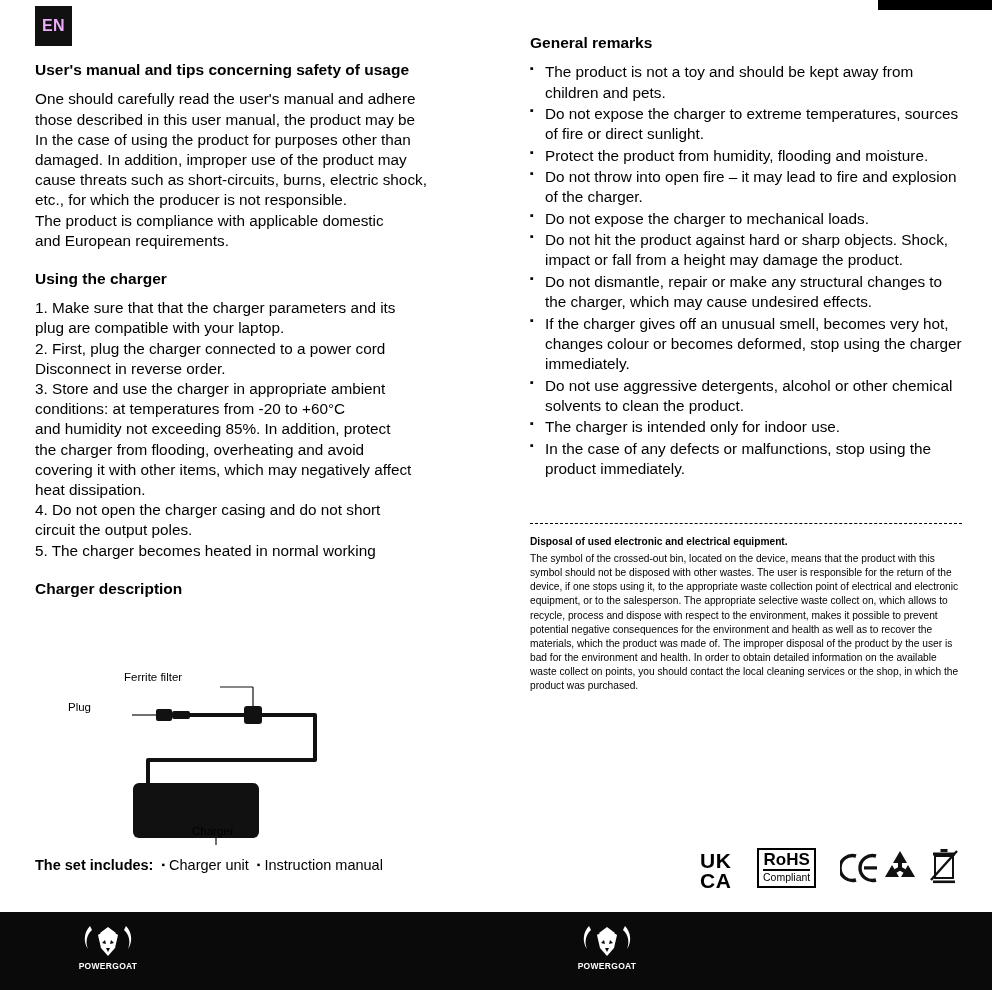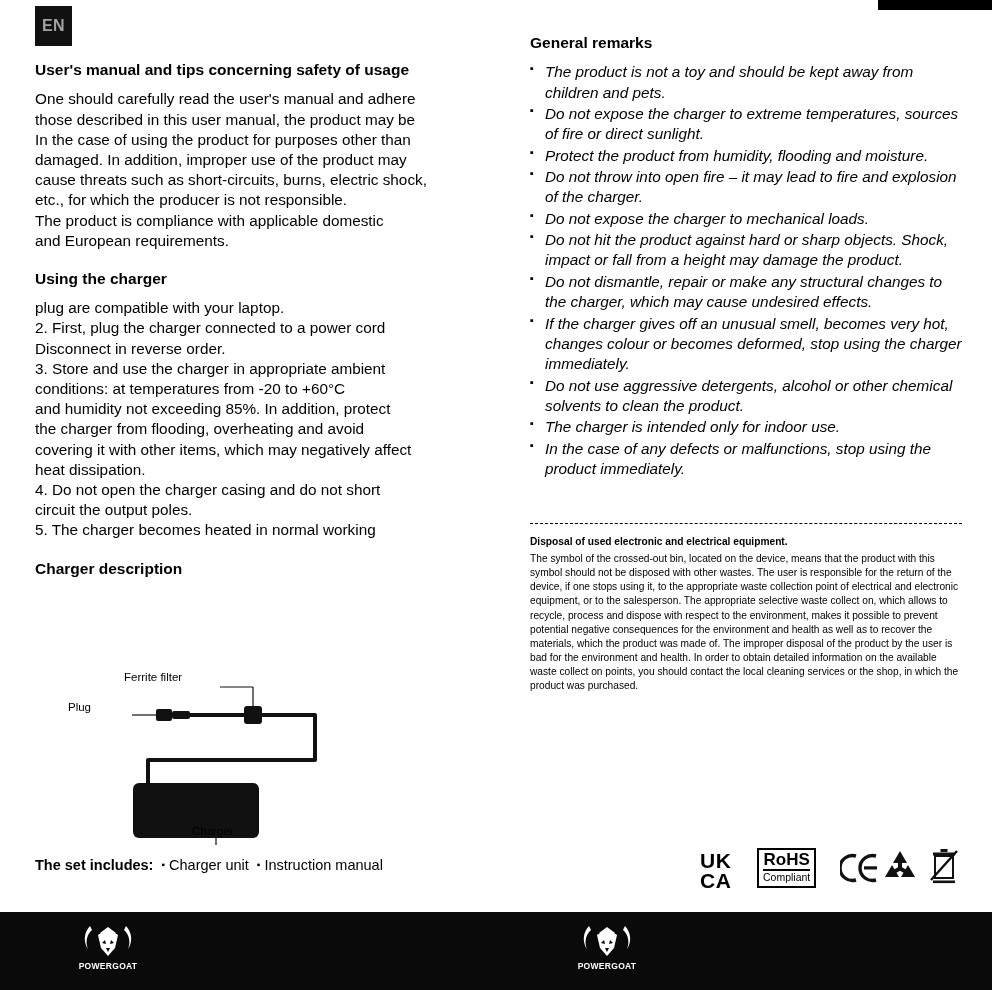--- a/index.html
+++ b/index.html
@@ -31,21 +31,21 @@
     background: #000000;
   }
   
   .lang-badge {
     position: absolute;
     top: 6px;
     left: 35px;
     width: 37px;
     height: 40px;
     background: #111111;
-    color: #a3a3a3;
+    color: #f0abfc;
     font-size: 16px;
     font-weight: bold;
     display: flex;
     align-items: center;
     justify-content: center;
     letter-spacing: 0.5px;
   }
   
   .col-left {
     position: absolute;
@@ -83,21 +83,20 @@
     list-style: none;
     margin: 0;
     padding: 0;
   }
   ul.bullets li {
     position: relative;
     padding-left: 15px;
     font-size: 15.3px;
     line-height: 1.33;
     margin-bottom: 1px;
-    font-style: italic;
   }
   ul.bullets li::before {
     content: "\25AA";
     position: absolute;
     left: 0;
     top: -1px;
     font-size: 11px;
   }
   
   .dashed-sep {
@@ -258,20 +257,21 @@
       <p class="para">damaged. In addition, improper use of the product may</p>
       <p class="para">cause threats such as short-circuits, burns, electric shock,</p>
       <p class="para">etc., for which the producer is not responsible.</p>
       <p class="para">The product is compliance with applicable domestic</p>
       <p class="para">and European requirements.</p>
     </div>
 
     <h2 class="head sub">Using the charger</h2>
 
     <div class="block">
+      <p class="para">1. Make sure that that the charger parameters and its</p>
       <p class="para">plug are compatible with your laptop.</p>
       <p class="para">2. First, plug the charger connected to a power cord</p>
       <p class="para">Disconnect in reverse order.</p>
       <p class="para">3. Store and use the charger in appropriate ambient</p>
       <p class="para">conditions: at temperatures from -20 to +60°C</p>
       <p class="para">and humidity not exceeding 85%. In addition, protect</p>
       <p class="para">the charger from flooding, overheating and avoid</p>
       <p class="para">covering it with other items, which may negatively affect</p>
       <p class="para">heat dissipation.</p>
       <p class="para">4. Do not open the charger casing and do not short</p>

